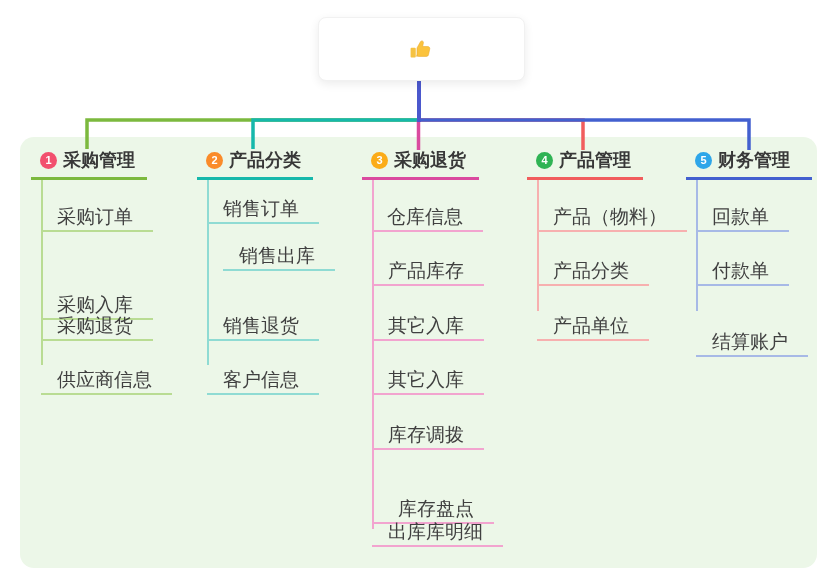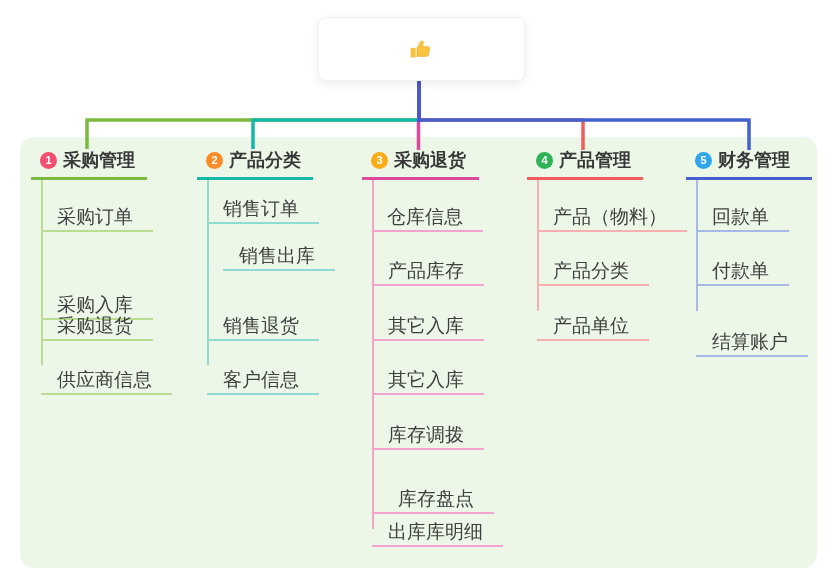--- a/index.html
+++ b/index.html
@@ -97,21 +97,21 @@
     <span class="branch-title">采购退货</span>
   </div>
   <div class="branch-underline" style="width: 117px; background: rgb(218, 74, 159);"></div>
   <div class="spine" style="background: rgb(242, 164, 207); height: 349.1px;"></div>
   <div class="children">
       <div class="child-item" style="top: 57.5px; border-bottom-color: rgb(242, 164, 207); padding-left: 15px;"><span>仓库信息</span></div>
       <div class="child-item" style="top: 112.1px; border-bottom-color: rgb(242, 164, 207);"><span>产品库存</span></div>
       <div class="child-item" style="top: 166.7px; border-bottom-color: rgb(242, 164, 207);"><span>其它入库</span></div>
       <div class="child-item" style="top: 221.3px; border-bottom-color: rgb(242, 164, 207);"><span>其它入库</span></div>
       <div class="child-item" style="top: 275.9px; border-bottom-color: rgb(242, 164, 207);"><span>库存调拨</span></div>
-      <div class="child-item" style="top: 340px; border-bottom-color: rgb(242, 164, 207); padding-left: 26px;"><span>库存盘点</span></div>
+      <div class="child-item" style="top: 350px; border-bottom-color: rgb(242, 164, 207); padding-left: 26px;"><span>库存盘点</span></div>
       <div class="child-item" style="top: 373px; border-bottom-color: rgb(242, 164, 207); font-family: Liberation Serif, serif;"><span>出库库明细</span></div>
     </div>
 </div>
 
 <div class="branch-col" style="left:527px">
   <div class="branch-header">
     <span class="badge" style="background: rgb(47, 179, 84);">4</span>
     <span class="branch-title">产品管理</span>
   </div>
   <div class="branch-underline" style="width: 116px; background: rgb(241, 93, 93);"></div>

